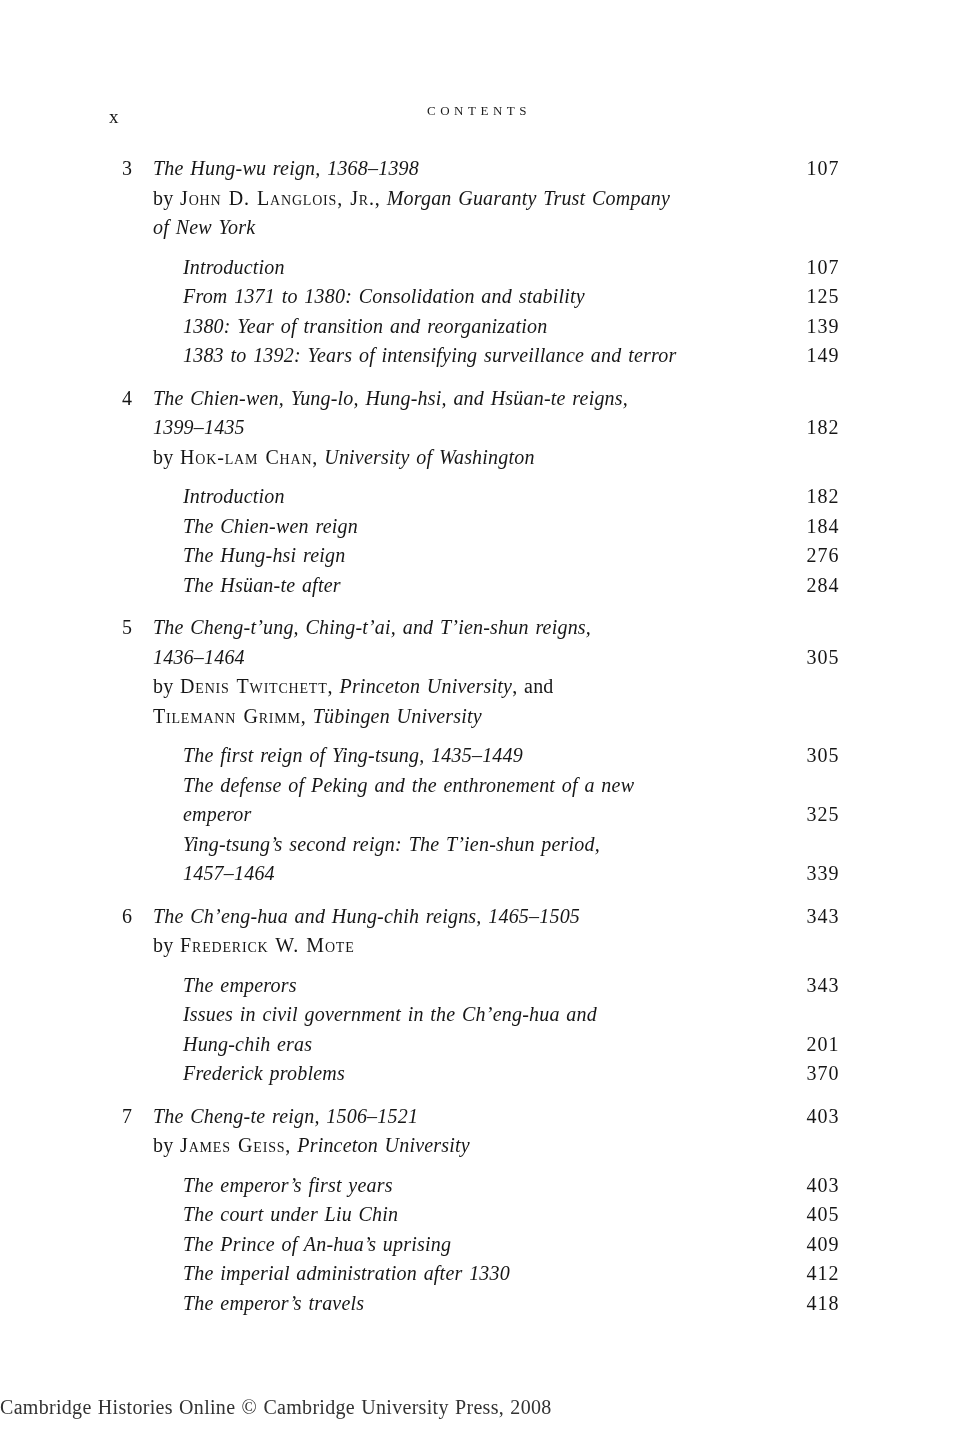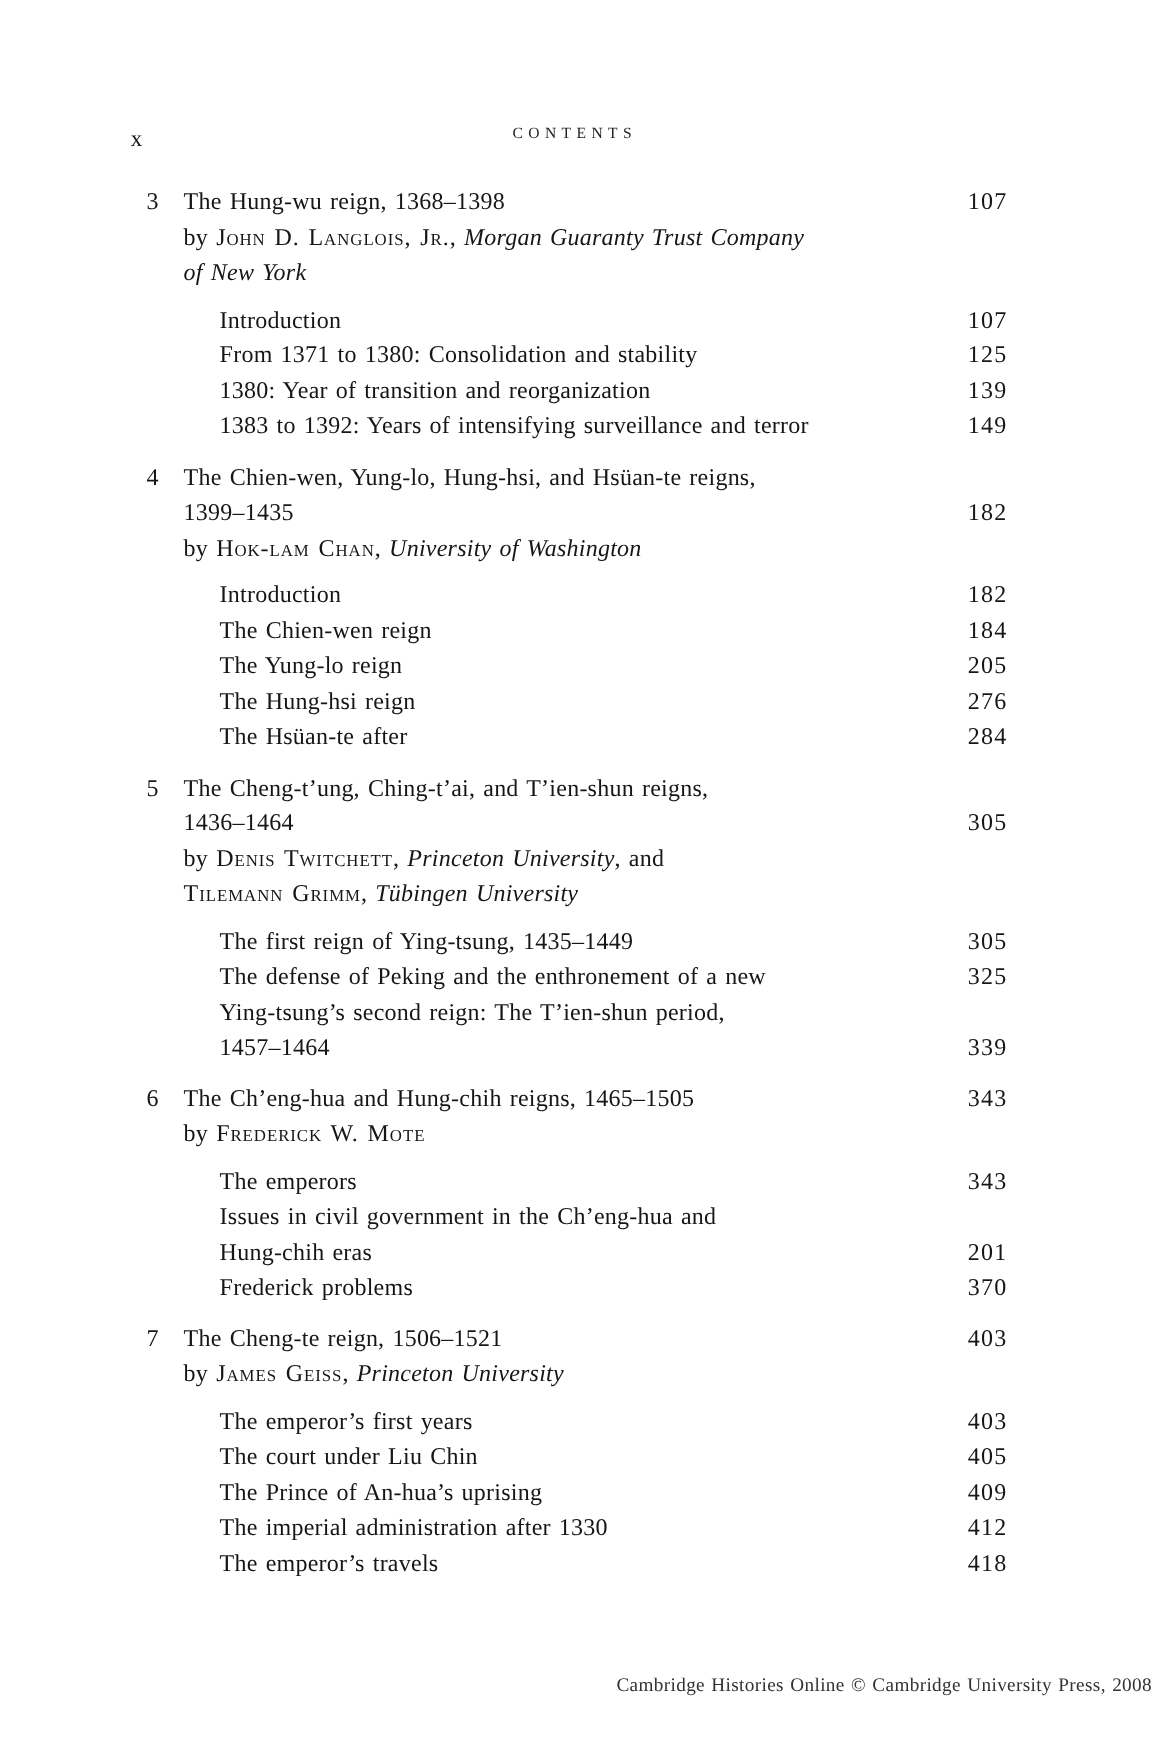--- a/index.html
+++ b/index.html
@@ -38,35 +38,35 @@
   .toc-row { display: flex; align-items: flex-end; }
   .toc-line, .chapter-num, .page-num, .byline-line {
     line-height: 29.5px;
     letter-spacing: 0.2px;
     word-spacing: 1.5px;
   }
   .chapter-num {
     flex: 0 0 31px; width: 31px;
     align-self: flex-start;
   }
-  .toc-text { flex: 1 1 auto; }
+  .toc-text { flex: 1 1 auto; font-style: italic; }
   .page-num {
     flex: 0 0 52px;
     text-align: center;
     letter-spacing: 1px;
   }
   .byline { margin-left: 31px; }
   .seg-sc { font-variant: small-caps; letter-spacing: 0.8px; }
   .seg-it { font-style: italic; }
   .sections { margin-top: 10px; margin-left: 61px; }
   .page-footer {
     position: absolute;
     top: 1396px; left: 0; width: 100%;
-    text-align: right;
-    font-size: 16px;
+    text-align: left;
+    font-size: 20px;
     color: #323232;
     letter-spacing: 0.3px;
     word-spacing: 1px;
   }
 </style>
 </head>
 <body>
 
 <div class="page-header">
   <span class="folio">x</span>
@@ -133,26 +133,20 @@
           <span class="page-num">182</span>
         </div>
         <div class="toc-row">
           <div class="toc-text">
             <div class="toc-line">The Chien-wen reign</div>
           </div>
           <span class="page-num">184</span>
         </div>
         <div class="toc-row">
           <div class="toc-text">
-            <div class="toc-line">The Yung-lo reign</div>
-          </div>
-          <span class="page-num">205</span>
-        </div>
-        <div class="toc-row">
-          <div class="toc-text">
             <div class="toc-line">The Hung-hsi reign</div>
           </div>
           <span class="page-num">276</span>
         </div>
         <div class="toc-row">
           <div class="toc-text">
             <div class="toc-line">The Hsüan-te after</div>
           </div>
           <span class="page-num">284</span>
         </div>
@@ -174,20 +168,21 @@
       <div class="sections">
         <div class="toc-row">
           <div class="toc-text">
             <div class="toc-line">The first reign of Ying-tsung, 1435–1449</div>
           </div>
           <span class="page-num">305</span>
         </div>
         <div class="toc-row">
           <div class="toc-text">
             <div class="toc-line">The defense of Peking and the enthronement of a new</div>
+            <div class="toc-line">emperor</div>
           </div>
           <span class="page-num">325</span>
         </div>
         <div class="toc-row">
           <div class="toc-text">
             <div class="toc-line">Ying-tsung’s second reign: The T’ien-shun period,</div>
             <div class="toc-line">1457–1464</div>
           </div>
           <span class="page-num">339</span>
         </div>

